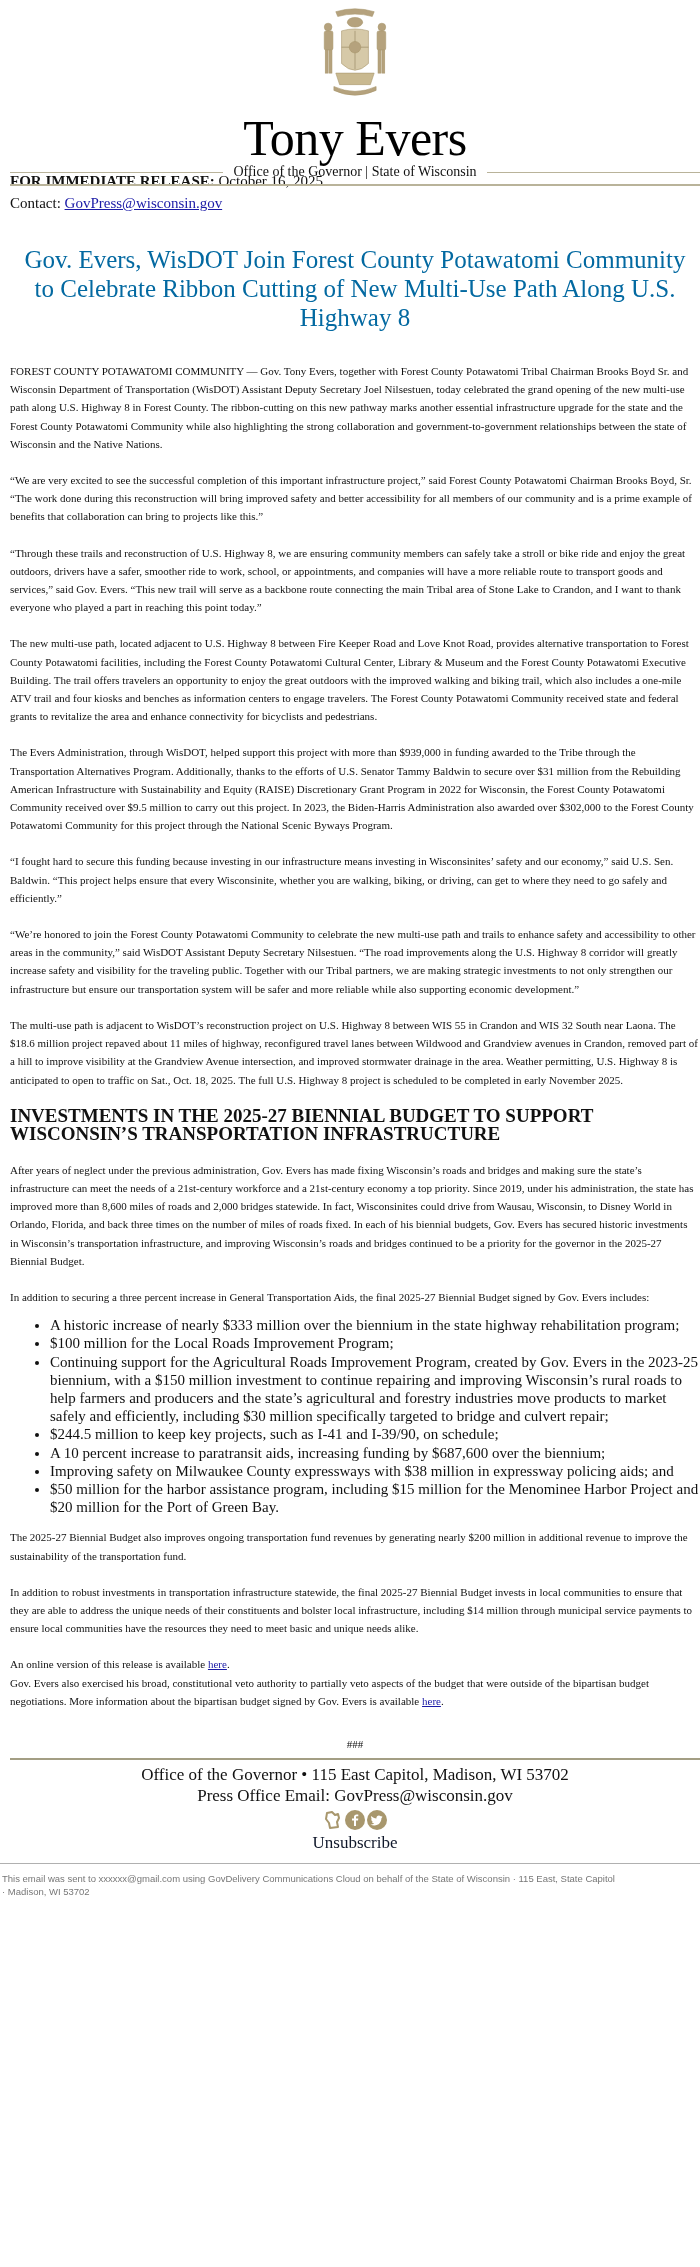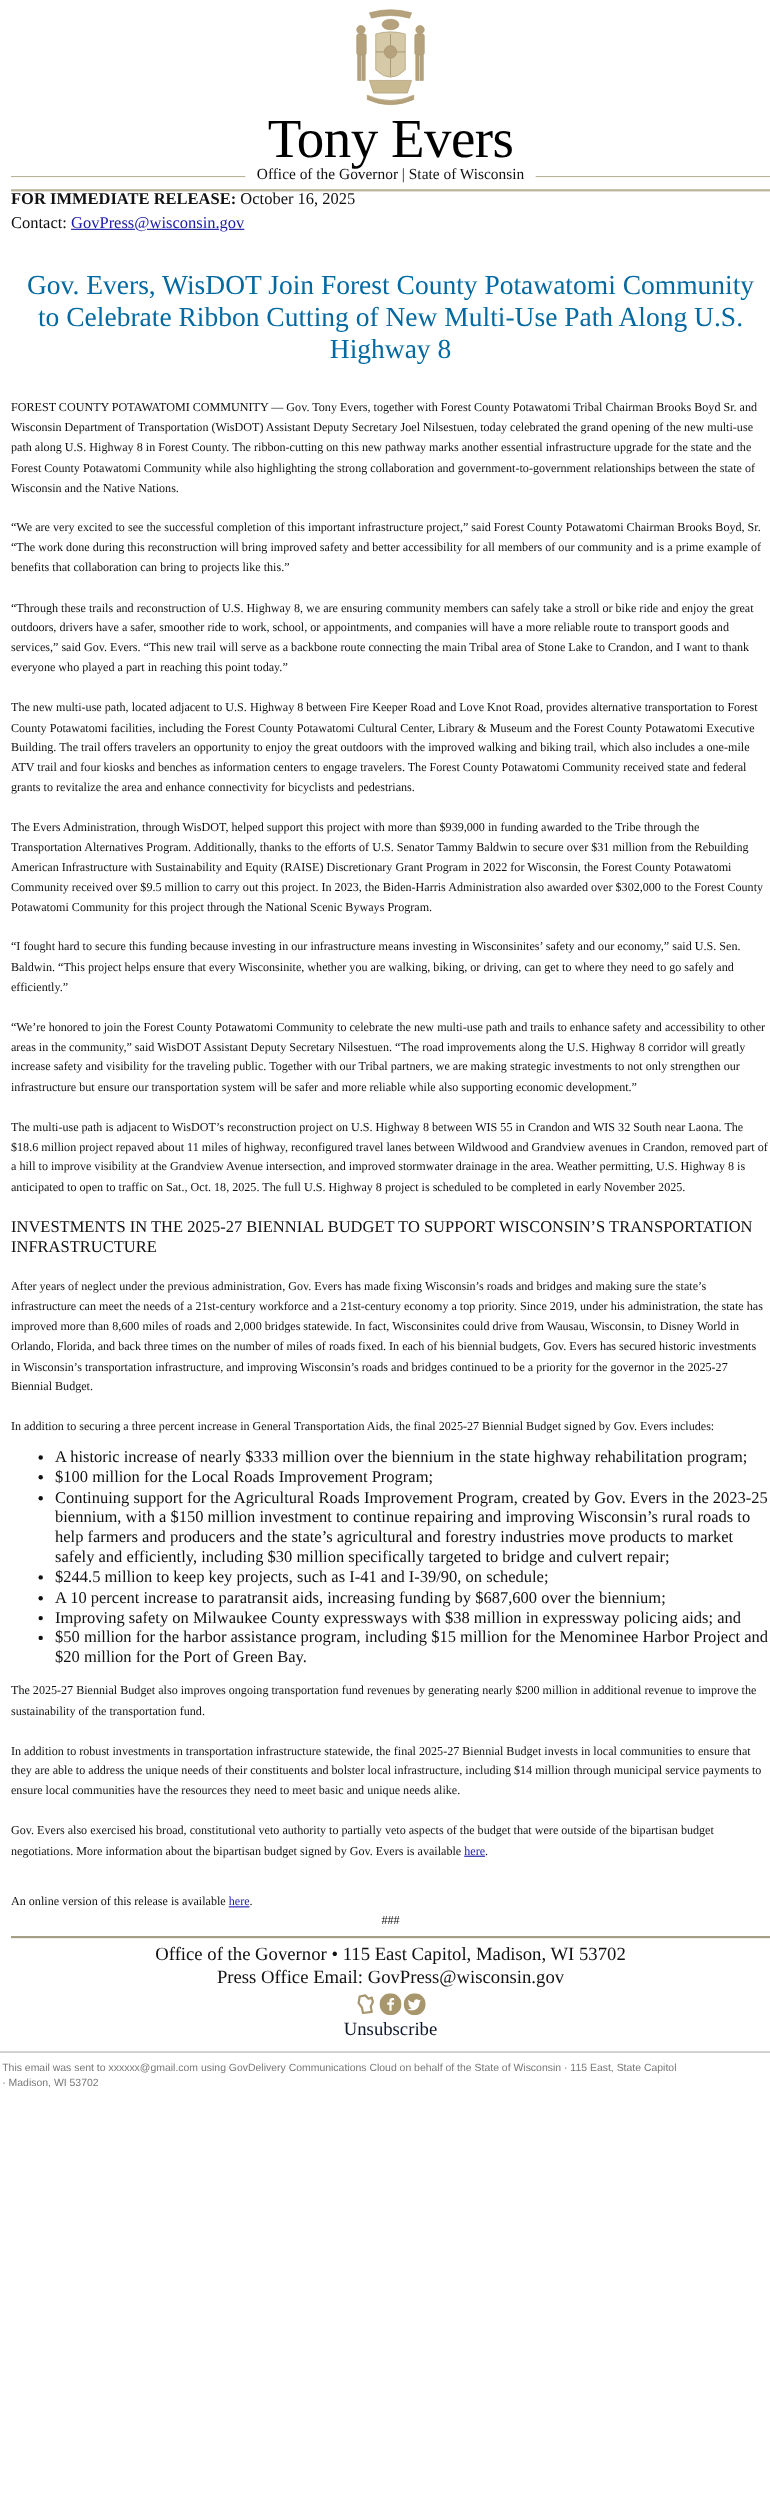--- a/index.html
+++ b/index.html
@@ -10,21 +10,21 @@
     color: #111;
   }
   .page { width: 700px; padding: 0 0 0 10px; }
   .masthead { text-align: center; padding-top: 4px; height: 168px; position: relative; }
   .seal { display: block; margin: 0 auto; width: 96px; height: 96px; }
   .name {
     font-family: "Liberation Serif", serif;
     font-size: 50px;
     line-height: 48px;
     color: #000;
-    margin-top: 2px;
+    margin-top: 14px;
     letter-spacing: -0.5px;
     text-align: center;
   }
   .subrule-row {
     display: flex; align-items: center; justify-content: center;
     margin-top: 2px;
   }
   .subrule-row .line { flex: 1; height: 1px; background: #b9b39a; }
   .subrule-row .sub {
     font-size: 14px; padding: 0 10px; color: #111; white-space: nowrap; text-align: center;
@@ -37,21 +37,21 @@
   a.link { color: #1a1aa6; }
   h1.headline {
     font-size: 25px; font-weight: normal; text-align: center;
     line-height: 29px; margin: 32px 8px 30px 8px; color: #0369a1;
   }
   p.body {
     font-size: 11px; line-height: 18.2px; margin: 0 0 18px 0;
     padding-right: 2px;
   }
   h2.section {
-    font-size: 15px; font-weight: normal; line-height: 18px;
+    font-size: 19px; font-weight: bold; line-height: 18px;
     margin: 0 0 18px 0; text-transform: none;
   }
   ul.bullets { margin: -8px 0 12px 0; padding-left: 40px; }
   ul.bullets li { font-size: 15px; line-height: 18.2px; margin: 0; }
   .hashes { text-align: center; font-size: 11px; margin-top: 2px; }
   .footer-rule { height: 2px; background: #a39e84; margin: 8px 0 0 0; }
   .footer { text-align: center; font-size: 17px; line-height: 21px; margin-top: 4px; }
   .icons { display: flex; justify-content: center; gap: 2px; margin: 4px 0 2px 0; }
   .icons span { display: inline-block; width: 20px; height: 20px; }
   .gray-rule { height: 1px; background: #b0b0b0; margin: 10px 0 0 -10px; }
@@ -125,23 +125,23 @@
     <li>$100 million for the Local Roads Improvement Program;</li>
     <li>Continuing support for the Agricultural Roads Improvement Program, created by Gov. Evers in the 2023-25 biennium, with a $150 million investment to continue repairing and improving Wisconsin’s rural roads to help farmers and producers and the state’s agricultural and forestry industries move products to market safely and efficiently, including $30 million specifically targeted to bridge and culvert repair;</li>
     <li>$244.5 million to keep key projects, such as I-41 and I-39/90, on schedule;</li>
     <li>A 10 percent increase to paratransit aids, increasing funding by $687,600 over the biennium;</li>
     <li>Improving safety on Milwaukee County expressways with $38 million in expressway policing aids; and</li>
     <li>$50 million for the harbor assistance program, including $15 million for the Menominee Harbor Project and $20 million for the Port of Green Bay.</li>
   </ul>
 
   <p class="body">The 2025-27 Biennial Budget also improves ongoing transportation fund revenues by generating nearly $200 million in additional revenue to improve the sustainability of the transportation fund.</p>
   <p class="body">In addition to robust investments in transportation infrastructure statewide, the final 2025-27 Biennial Budget invests in local communities to ensure that they are able to address the unique needs of their constituents and bolster local infrastructure, including $14 million through municipal service payments to ensure local communities have the resources they need to meet basic and unique needs alike.</p>
+  <p class="body" style="margin-bottom:0;"><span>An online version of this release is available </span><a class="link">here</a><span>.</span></p>
+
   <p class="body" style="margin-bottom:28px;"><span>Gov. Evers also exercised his broad, constitutional veto authority to partially veto aspects of the budget that were outside of the bipartisan budget negotiations. More information about the bipartisan budget signed by Gov. Evers is available </span><a class="link">here</a><span>.</span></p>
-
-  <p class="body" style="margin-bottom:0;"><span>An online version of this release is available </span><a class="link">here</a><span>.</span></p>
 
   <div class="hashes">###</div>
   <div class="footer-rule"></div>
 
   <footer class="footer">
     <div>Office of the Governor • 115 East Capitol, Madison, WI 53702</div>
     <div>Press Office Email: GovPress@wisconsin.gov</div>
     <div class="icons">
       <span>
         <svg viewBox="0 0 20 20" width="20" height="20">

